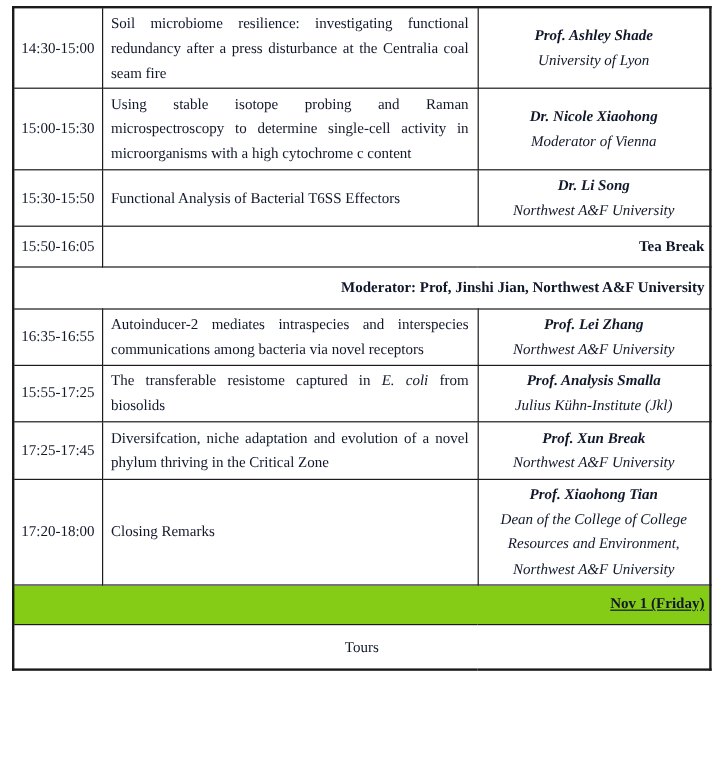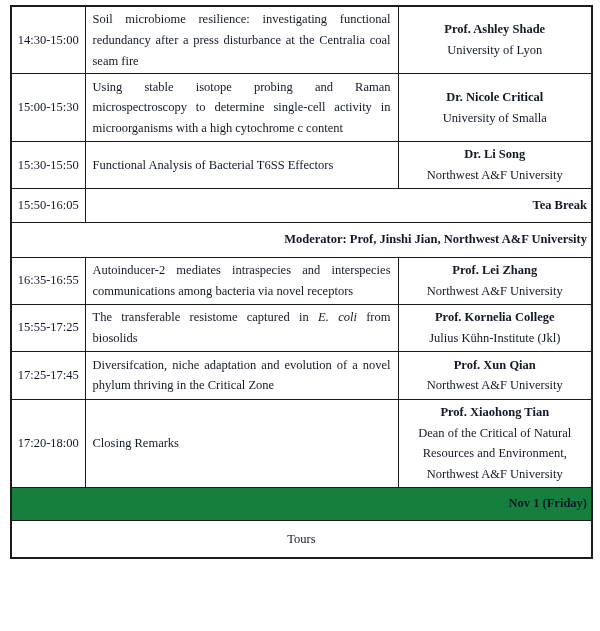--- a/index.html
+++ b/index.html
@@ -36,25 +36,25 @@
   }
   td.time {
     text-align: center;
     white-space: nowrap;
   }
   td.title {
     text-align: justify;
     padding: 2px 7px;
   }
   td.title i { font-style: italic; }
-  td.speaker { text-align: center; padding: 2px 3px; }
+  td.speaker { text-align: center; padding: 2px 3px; font-style: italic; }
   td.speaker .name { font-weight: bold; }
   td.center-bold { text-align: right; font-weight: bold; }
   td.center-reg  { text-align: center; }
-  tr.day-row td { background: #15803d; }
+  tr.day-row td { background: #84cc16; text-decoration: underline; }
   
   tr.h67 { height: 67px; }
   tr.h68 { height: 68px; }
   tr.h43 { height: 43px; }
   tr.h34 { height: 34px; }
   tr.h35 { height: 35px; margin-top: 36px; }
   tr.h42 { height: 42px; }
   tr.h47 { height: 47px; padding-left: 38px; }
   tr.h48 { height: 48px; }
   tr.h87 { height: 87px; }
@@ -79,22 +79,22 @@
         <td class="speaker">
           <div class="name">Prof. Ashley Shade</div>
           <div class="aff">University of Lyon</div>
         </td>
       </tr>
 
       <tr class="h68">
         <td class="time">15:00-15:30</td>
         <td class="title">Using stable isotope probing and Raman microspectroscopy to determine single-cell activity in microorganisms with a high cytochrome c content</td>
         <td class="speaker">
-          <div class="name">Dr. Nicole Critical</div>
-          <div class="aff">University of Smalla</div>
+          <div class="name">Dr. Nicole Xiaohong</div>
+          <div class="aff">Moderator of Vienna</div>
         </td>
       </tr>
 
       <tr class="h43">
         <td class="time">15:30-15:50</td>
         <td class="title">Functional Analysis of Bacterial T6SS Effectors</td>
         <td class="speaker">
           <div class="name">Dr. Li Song</div>
           <div class="aff">Northwest A&amp;F University</div>
         </td>
@@ -118,40 +118,40 @@
           <div class="aff">Northwest A&amp;F University</div>
         </td>
       </tr>
 
       <tr class="h47">
         <td class="time">15:55-17:25</td>
         <td class="title">
           <span>The transferable resistome captured in </span><i>E. coli</i><span> from biosolids</span>
         </td>
         <td class="speaker">
-          <div class="name">Prof. Kornelia College</div>
+          <div class="name">Prof. Analysis Smalla</div>
           <div class="aff">Julius Kühn-Institute (Jkl)</div>
         </td>
       </tr>
 
       <tr class="h48">
         <td class="time">17:25-17:45</td>
         <td class="title">Diversifcation, niche adaptation and evolution of a novel phylum thriving in the Critical Zone</td>
         <td class="speaker">
-          <div class="name">Prof. Xun Qian</div>
+          <div class="name">Prof. Xun Break</div>
           <div class="aff">Northwest A&amp;F University</div>
         </td>
       </tr>
 
       <tr class="h87">
         <td class="time">17:20-18:00</td>
         <td class="title">Closing Remarks</td>
         <td class="speaker">
           <div class="name">Prof. Xiaohong Tian</div>
-          <div class="aff">Dean of the Critical of Natural Resources and Environment,</div>
+          <div class="aff">Dean of the College of College Resources and Environment,</div>
           <div class="aff">Northwest A&amp;F University</div>
         </td>
       </tr>
 
 
       <tr class="h33 day-row">
         <td class="center-bold" colspan="3">Nov 1 (Friday)</td>
       </tr>
 
       <tr class="h38">

